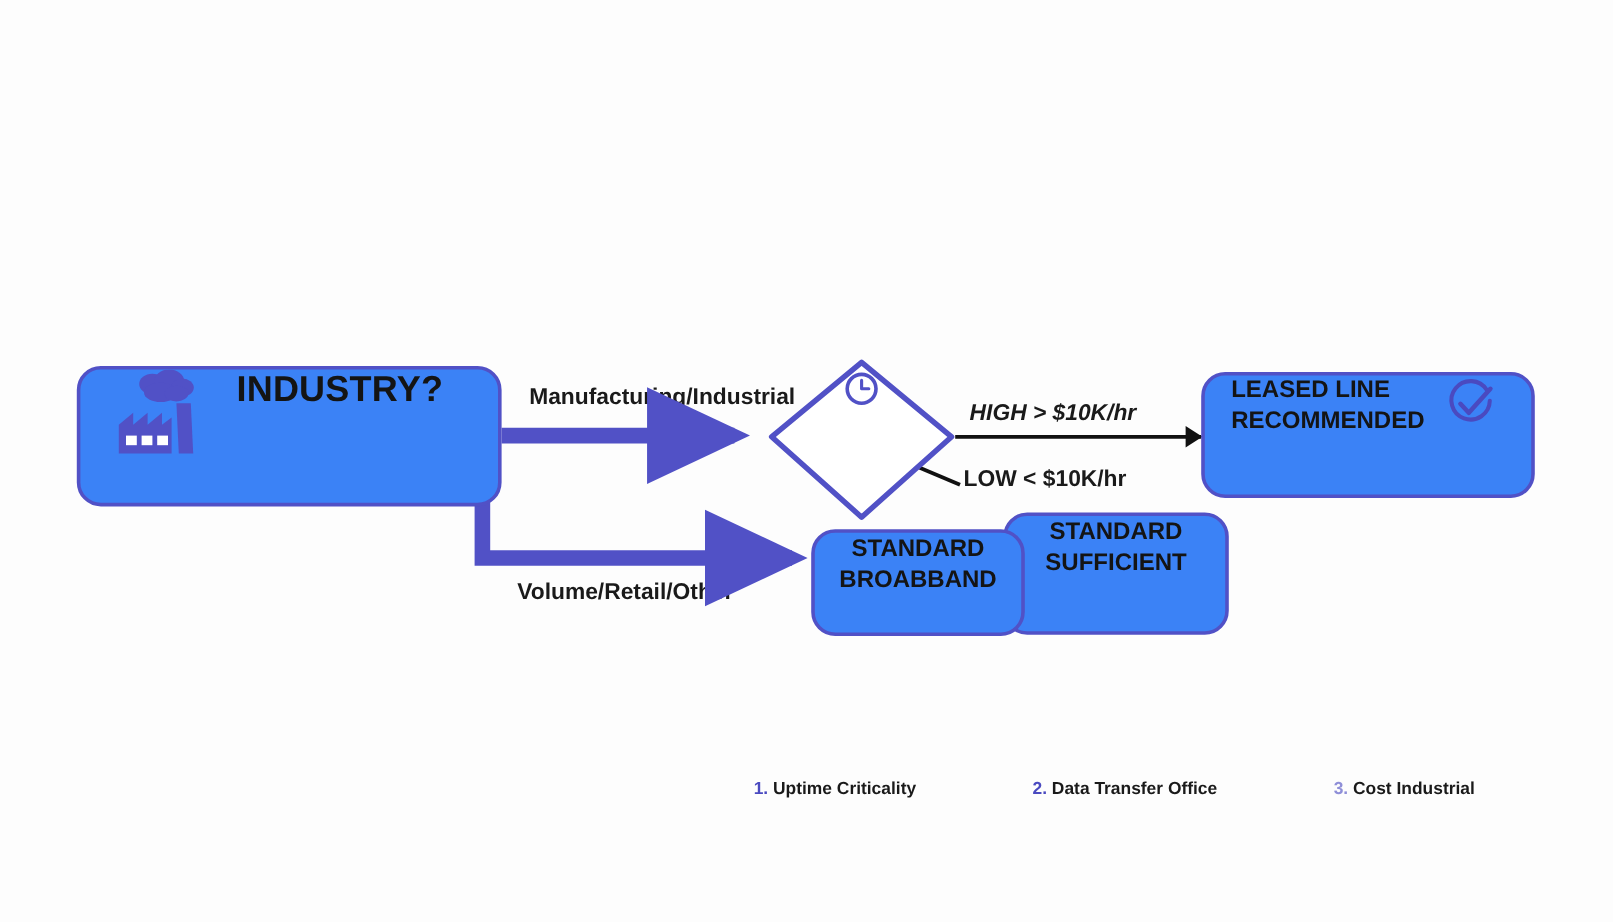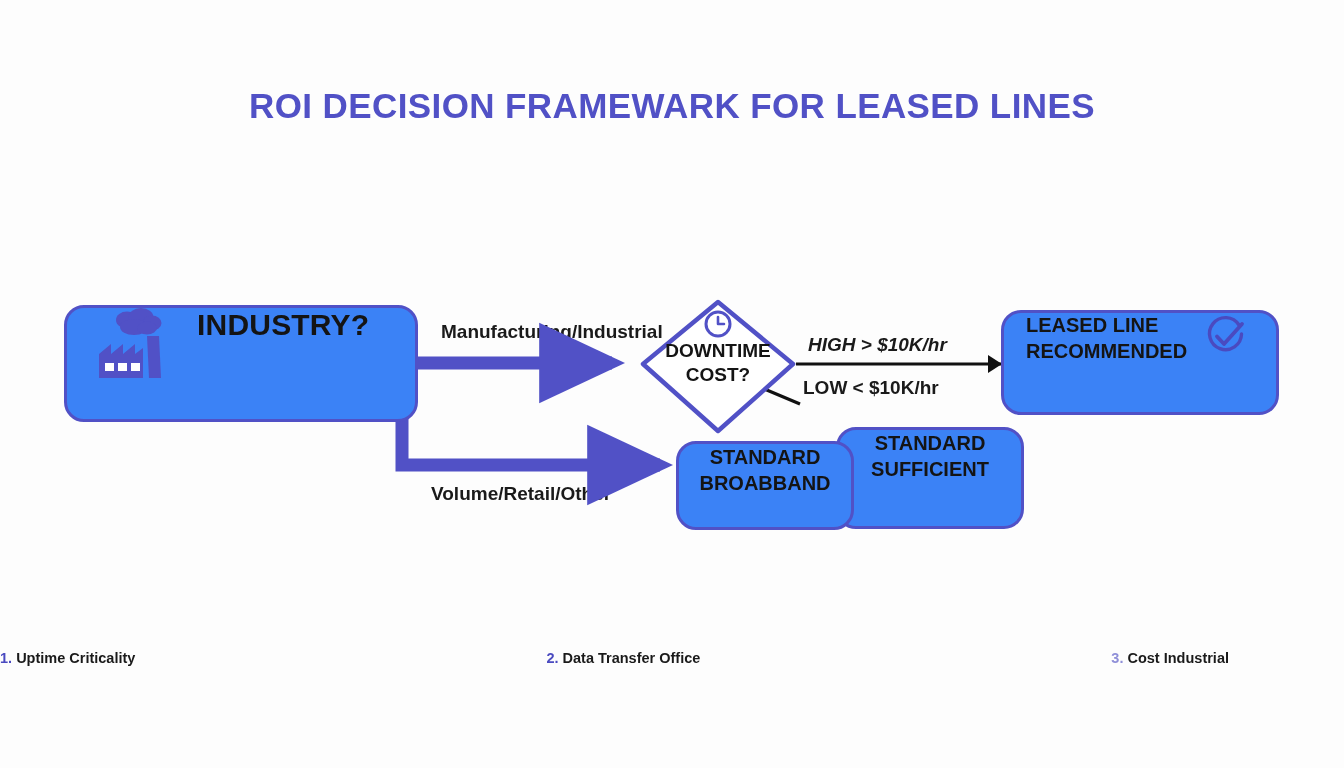--- a/index.html
+++ b/index.html
@@ -148,21 +148,21 @@
   .edge-label {
     position: absolute;
     font-size: 19px;
     font-weight: bold;
     color: #1a1a1a;
     white-space: nowrap;
   }
   #label-manufacturing { left: 441px; top: 277px; margin-top: 44px; }
   #label-office        { left: 431px; top: 483px; }
   #label-high          { left: 808px; top: 334px; font-style: italic; }
-  #label-low           { left: 803px; top: 377px; }
+  #label-low           { left: 803px; top: 389px; }
 
   
   #arrows {
     position: absolute;
     left: 0;
     top: 0;
     width: 1344px;
     height: 768px;
     z-index: 2;
     pointer-events: none;
@@ -177,39 +177,38 @@
     pointer-events: none;
   }
 
   
   #legend {
     position: absolute;
     left: 0;
     top: 650px;
     width: 1229px;
     display: flex;
-    justify-content: space-between;
+    justify-content: flex-end;
     gap: 97px;
     z-index: 7;
   }
   .legend-item {
     font-size: 14.5px;
     font-weight: bold;
     color: #1a1a1a;
     white-space: nowrap;
   }
   .legend-item .num { color: #4a4ac0; }
   .legend-item .num.faded { color: #8f8fd8; }
 </style>
 </head>
 <body>
 
 <div id="canvas">
 
-  <div class="title">ROI DECISION FRAMEWARK FOR LEASED LINES</div>
 
   <svg id="arrows" viewBox="0 0 1344 768" xmlns="http://www.w3.org/2000/svg">
     <defs>
       <marker id="arrowhead-purple" markerWidth="7" markerHeight="7" refX="5.6" refY="3.5" orient="auto" markerUnits="strokeWidth">
         <path d="M0,0.4 L6.6,3.5 L0,6.6 Z" fill="#5151c6"></path>
       </marker>
       <marker id="arrowhead-purple2" markerWidth="7" markerHeight="7" refX="5.6" refY="3.5" orient="auto" markerUnits="strokeWidth">
         <path d="M0,0.4 L6.6,3.5 L0,6.6 Z" fill="#5151c6"></path>
       </marker>
     </defs>
@@ -253,22 +252,20 @@
 
   <div id="diamond-wrap">
     <svg width="160" height="140" viewBox="0 0 160 140" xmlns="http://www.w3.org/2000/svg">
       <path d="M80,5 L155,67 L80,134 L5,67 Z" fill="#ffffff" stroke="#5151c6" stroke-width="4.5" stroke-linejoin="round"></path>
 
       <g>
         <circle cx="80" cy="27" r="12" fill="none" stroke="#5151c6" stroke-width="3"></circle>
         <path d="M80,20 L80,27 L86,27" fill="none" stroke="#5151c6" stroke-width="2.6" stroke-linecap="round" stroke-linejoin="round"></path>
       </g>
     </svg>
-    <div id="diamond-label">DOWNTIME
-COST?</div>
   </div>
 
   <div class="node" id="leased-box">
     <span class="label">LEASED LINE
 RECOMMENDED</span>
     <span class="icon">
       <svg width="46" height="46" viewBox="0 0 46 46" xmlns="http://www.w3.org/2000/svg">
         <path d="M36,12 A16,16 0 1 0 38.5,21" fill="none" stroke="#4a4ac0" stroke-width="3.4" stroke-linecap="round"></path>
         <path d="M14,23.5 L21,31 L39,11" fill="none" stroke="#4a4ac0" stroke-width="3.8" stroke-linecap="round" stroke-linejoin="round"></path>
       </svg>

